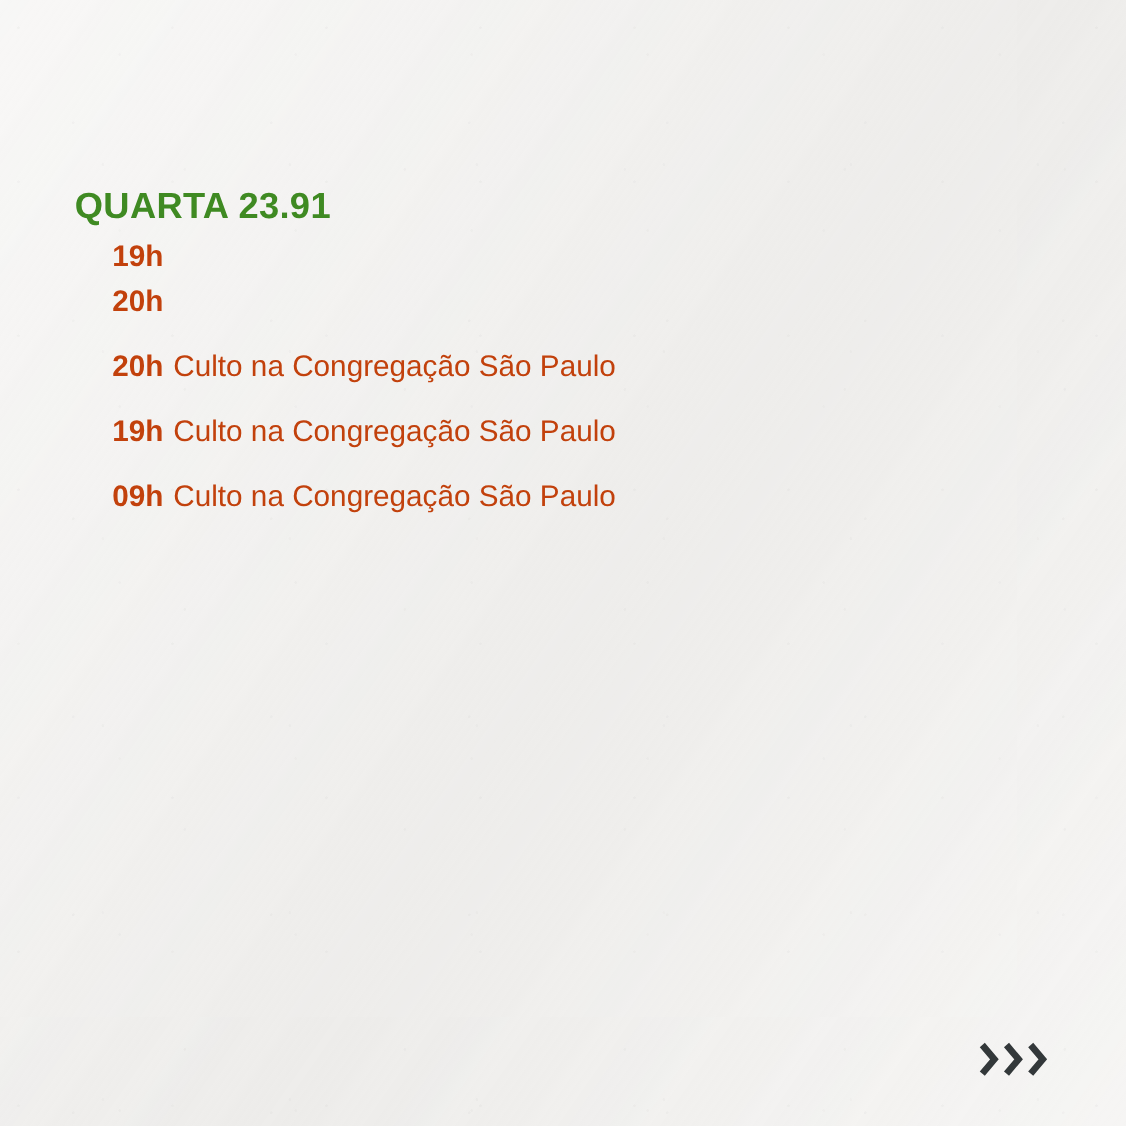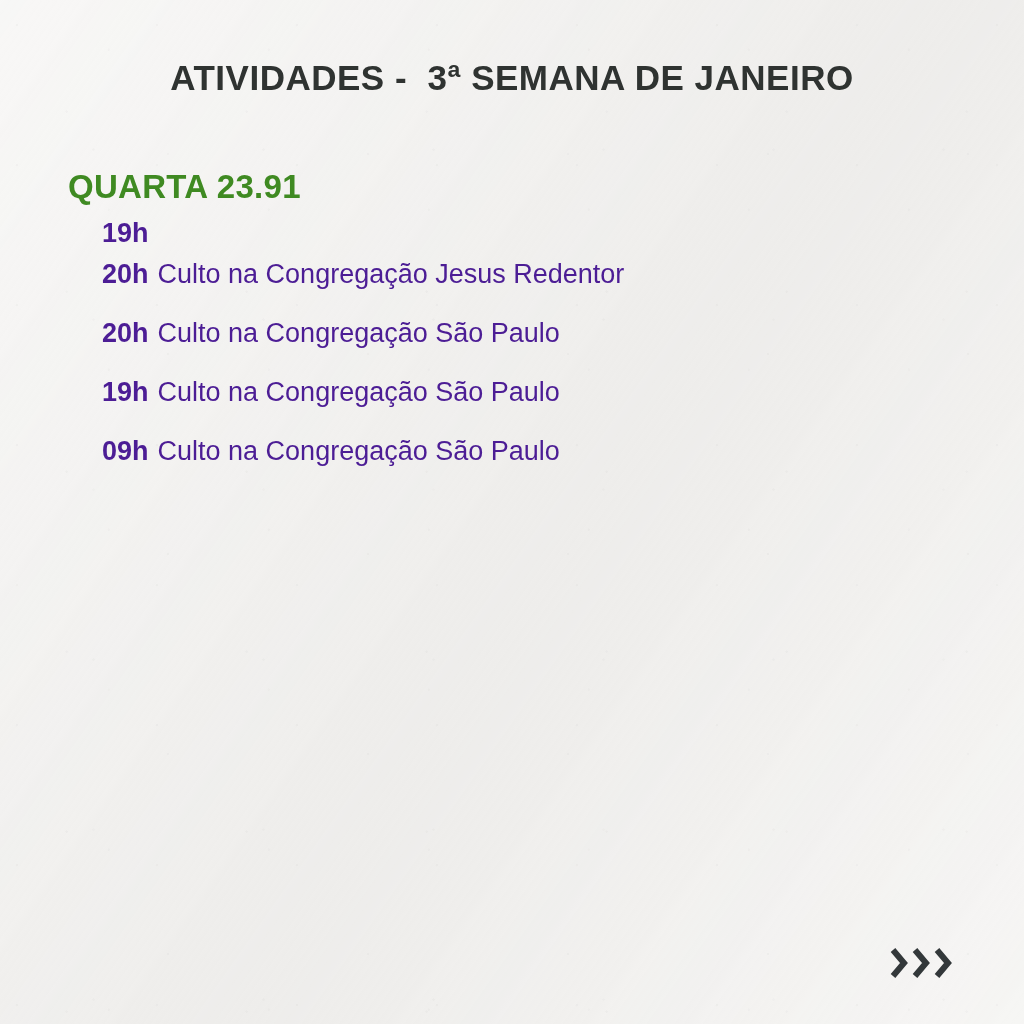--- a/index.html
+++ b/index.html
@@ -63,21 +63,21 @@
     color: #3f8a22;
     letter-spacing: 0.3px;
     margin-bottom: 12px;
   }
   .event-row {
     display: flex;
     align-items: baseline;
     padding-left: 34px;
     margin-bottom: 10px;
     font-size: 27px;
-    color: #4c1d95;
+    color: #c2410c;
   }
   .event-time {
     font-weight: bold;
     margin-right: 9px;
     white-space: nowrap;
   }
   .event-desc {
     font-weight: normal;
   }
   .chevrons {
@@ -93,32 +93,30 @@
     width: 20px;
     height: 34px;
   }
 </style>
 </head>
 <body>
 
 <div class="sheet">
   <div class="paper-texture"></div>
 
-  <div class="title">ATIVIDADES -  3ª SEMANA DE JANEIRO</div>
 
   <div class="schedule">
 
     <div class="day-block">
       <div class="day-heading">QUARTA 23.91</div>
       <div class="event-row">
         <span class="event-time">19h</span>
       </div>
       <div class="event-row">
         <span class="event-time">20h</span>
-        <span class="event-desc">Culto na Congregação Jesus Redentor</span>
       </div>
     </div>
 
     <div class="day-block">
       <div class="event-row">
         <span class="event-time">20h</span>
         <span class="event-desc">Culto na Congregação São Paulo</span>
       </div>
     </div>
 

